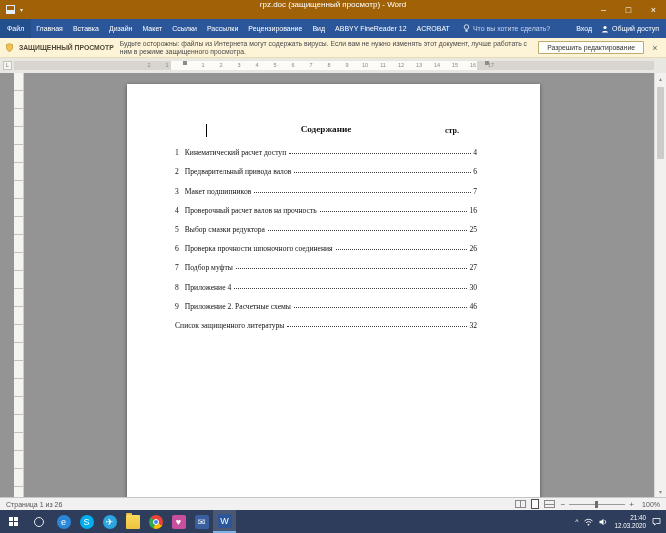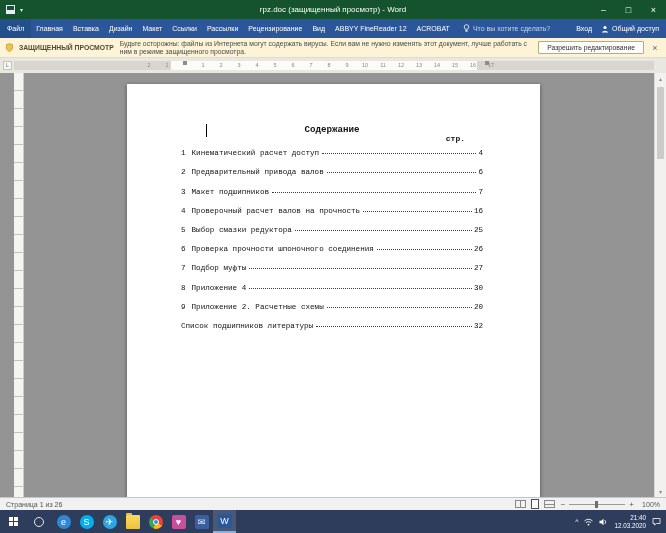--- a/index.html
+++ b/index.html
@@ -1,20 +1,20 @@
 <!DOCTYPE html>
 <html><head>
 <meta charset="utf-8">
 <style>
   html,body{margin:0;padding:0;}
   body{width:666px;height:533px;position:relative;overflow:hidden;background:#fff;
        font-family:"Liberation Sans",sans-serif;color:#222;}
   
-  .titlebar{position:absolute;top:0;left:0;right:0;height:19px;background:#14532d;
-            display:flex;align-items:center;color:#fff;z-index:30;}
+  .titlebar{position:absolute;top:0;left:0;right:0;height:19px;background:#a16207;
+            display:flex;color:#fff;z-index:30;}
   .qat{display:flex;align-items:center;gap:5px;padding-left:6px;}
   .floppy{width:7px;height:7px;border:1px solid #e7edf7;background:linear-gradient(#0000 0 55%,#e7edf7 55%);}
   .qat-arrow{font-size:6px;color:#dfe7f5;}
   .win-title{position:absolute;left:0;right:0;text-align:center;font-size:8px;color:#fff;pointer-events:none;}
   .win-controls{margin-left:auto;display:flex;height:100%;}
   .win-btn{width:25px;height:100%;display:flex;align-items:center;justify-content:center;font-size:9px;color:#fff;}
   
   .tabsrow{position:absolute;top:19px;left:0;right:0;height:19px;background:#2b579a;
            display:flex;align-items:center;color:#fff;font-size:7px;z-index:29;white-space:nowrap;}
   .tab{padding:0 5px;height:100%;display:flex;align-items:center;}
@@ -40,25 +40,25 @@
   .ruler-num{position:absolute;top:4px;width:10px;text-align:center;font-size:5.5px;color:#8d8982;z-index:2;}
   .indent-marker{position:absolute;top:3px;width:4px;height:4px;background:#8f8d88;z-index:3;}
   
   .docarea{position:absolute;top:73px;left:0;right:0;height:424px;background:#949494;overflow:hidden;z-index:10;}
   .vruler{position:absolute;left:14px;top:0;bottom:0;width:9px;background:#f5f4f1;
           border-right:1px solid #cfccc6;
           background-image:repeating-linear-gradient(to bottom,#0000 0 17px,#c4c1bb 17px 18px);}
   .page{position:absolute;left:127px;top:11px;width:413px;height:640px;background:#fff;
         box-shadow:0 1px 4px rgba(0,0,0,.45);}
   .caret{position:absolute;left:79px;top:40px;width:1px;height:13px;background:#000;}
-  .doc-col{position:absolute;left:54px;top:0;width:302px;
-           font-family:Liberation Mono, monospace;font-size:7.6px;color:#121212;}
+  .doc-col{position:absolute;left:48px;top:0;width:302px;
+           font-family:Liberation Serif, serif;font-size:7.6px;color:#121212;}
   .doc-title-row{position:relative;margin-top:40px;height:14px;text-align:center;
                  font-weight:bold;font-size:9.2px;}
-  .str-label{position:absolute;right:18px;top:2px;font-weight:bold;font-size:8px;margin-top:8px;}
+  .str-label{position:absolute;right:18px;top:2px;font-weight:bold;font-size:8px;}
   .doc-intro{margin-top:12px;height:10px;line-height:10px;}
   .toc-row{display:flex;align-items:flex-end;height:19.2px;}
   .toc-num{margin-right:6px;}
   .toc-text{white-space:nowrap;}
   .toc-dots{flex:1;border-bottom:1.2px dotted #3c3c3c;margin:0 2px 3px 3px;}
   .toc-page{white-space:nowrap;}
   .scrollbar{position:absolute;right:0;top:0;bottom:0;width:11px;background:#f2f1ef;
              border-left:1px solid #dcdad6;}
   .sb-arrow{position:absolute;left:0;width:100%;text-align:center;font-size:6px;color:#8b8b8b;}
   .sb-thumb{position:absolute;top:14px;left:2px;width:7px;height:72px;background:#cdcbc7;border-radius:1px;}
@@ -264,25 +264,25 @@
           <div class="toc-row">
     <span class="toc-num">8</span>
     <span class="toc-text">Приложение 4</span>
     <span class="toc-dots"></span>
     <span class="toc-page">30</span>
   </div>
           <div class="toc-row">
     <span class="toc-num">9</span>
     <span class="toc-text">Приложение 2. Расчетные схемы</span>
     <span class="toc-dots"></span>
-    <span class="toc-page">20</span>
-  </div>
-          <div class="toc-row">
-
-    <span class="toc-text">Список подшипников литературы</span>
+    <span class="toc-page">46</span>
+  </div>
+          <div class="toc-row">
+
+    <span class="toc-text">Список защищенного литературы</span>
     <span class="toc-dots"></span>
     <span class="toc-page">32</span>
   </div>
         </div>
     </div>
   </div>
 
   <div class="scrollbar">
     <span class="sb-arrow" style="top:2px;">▴</span>
     <div class="sb-thumb"></div>

